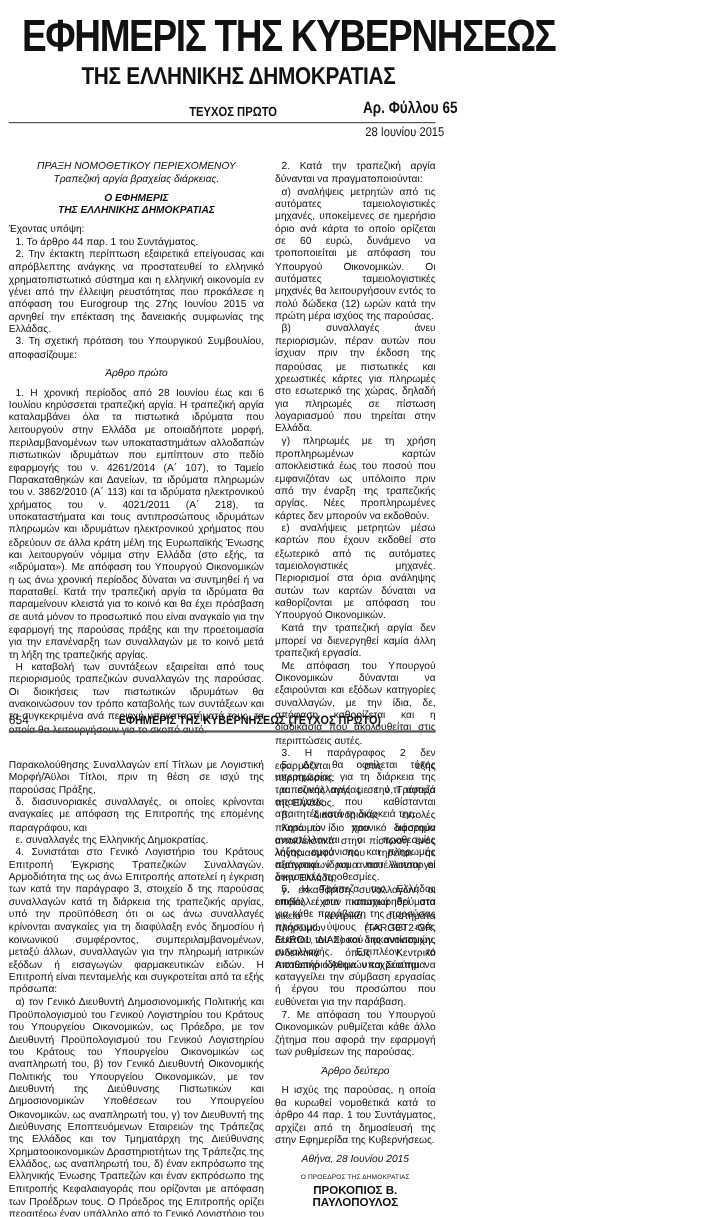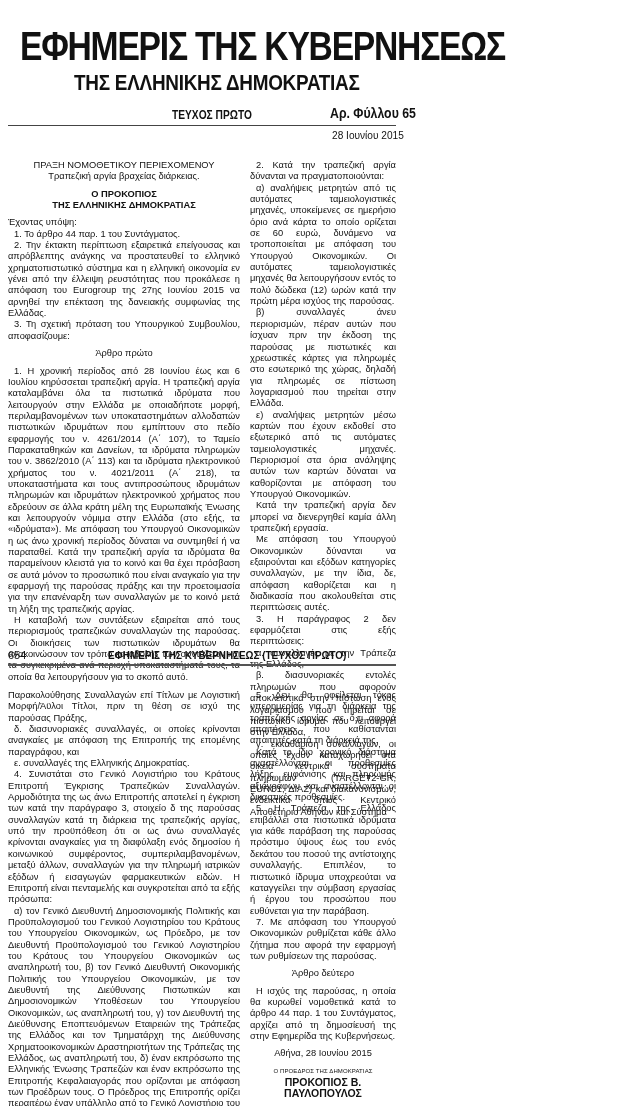--- a/index.html
+++ b/index.html
@@ -1,30 +1,30 @@
 <!DOCTYPE html>
 <html><head>
 <meta charset="utf-8">
 <style>
   html, body { margin:0; padding:0; background:#ffffff; }
   body { width:640px; height:1106px; position:relative; overflow:hidden; color:#111; font-family:"Liberation Sans", sans-serif; }
-  .page1 { position:absolute; left:0; top:18px; width:640px; height:640px; }
+  .page1 { position:absolute; left:0; top:4px; width:640px; height:640px; }
   .page2 { position:absolute; left:0; top:640px; width:640px; height:466px; }
   .mast { position:absolute; left:20px; top:4px; width:375px; text-align:center; font-weight:bold; font-size:41px; letter-spacing:-1.5px; transform:scaleX(0.82); transform-origin:left top; white-space:nowrap; line-height:48px; }
   .mast2 { position:absolute; left:74px; top:52px; font-weight:bold; font-size:22px; letter-spacing:-0.3px; transform:scaleX(0.86); transform-origin:left top; white-space:nowrap; }
   .issue { position:absolute; left:172px; top:90px; font-size:12px; font-weight:bold; transform:scaleX(0.85); transform-origin:left top; }
   .sheet { position:absolute; left:330px; top:86px; font-size:15px; font-weight:bold; transform:scaleX(0.82); transform-origin:left top; white-space:nowrap; }
   .rule1 { position:absolute; left:8px; top:107px; width:388px; height:1px; background:#444; }
   .date { position:absolute; left:332px; top:111px; font-size:11.5px; transform:scaleX(0.88); transform-origin:left top; white-space:nowrap; }
   .col { position:absolute; font-size:9.3px; line-height:11.35px; text-align:justify; }
   .col p { margin:0; text-indent:6px; }
   .col p.noind { text-indent:0; }
   .c1 { left:8px; top:142px; width:232px; }
   .c2 { left:250px; top:142px; width:146px; }
-  .center { text-align:center !important; text-indent:0 !important; }
+  .center { text-align:center !important; text-indent:0 !important;font-style:italic; }
   .bold { font-weight:bold; }
   .gap { height:6px; }
   .h2num { position:absolute; left:8px; top:9px; font-size:11px; }
   .h2title { position:absolute; left:108px; top:9px; font-size:11px; font-weight:bold; transform:scaleX(0.9); transform-origin:left top; white-space:nowrap; }
   .rule2 { position:absolute; left:8px; top:24px; width:388px; height:2px; background:#555; }
   .d1 { left:8px; top:50px; width:232px; }
   .d2 { left:250px; top:50px; width:146px; }
   .sig-small { font-size:6px; text-align:center; letter-spacing:0.1px; }
   .sig-name { font-size:10.5px; font-weight:bold; text-align:center; }
 </style>
@@ -36,38 +36,39 @@
   <div class="mast2">ΤΗΣ ΕΛΛΗΝΙΚΗΣ ΔΗΜΟΚΡΑΤΙΑΣ</div>
   <div class="issue">ΤΕΥΧΟΣ ΠΡΩΤΟ</div>
   <div class="sheet">Αρ. Φύλλου 65</div>
   <div class="rule1"></div>
   <div class="date">28 Ιουνίου 2015</div>
 
   <div class="col c1">
     <p class="center">ΠΡΑΞΗ ΝΟΜΟΘΕΤΙΚΟΥ ΠΕΡΙΕΧΟΜΕΝΟΥ</p>
     <p class="center">Τραπεζική αργία βραχείας διάρκειας.</p>
     <div class="gap"></div>
-    <p class="center bold">Ο ΠΡΟΚΟΠΙΟΣ</p>
+    <p class="center bold">Ο ΕΦΗΜΕΡΙΣ</p>
     <p class="center bold">ΤΗΣ ΕΛΛΗΝΙΚΗΣ ΔΗΜΟΚΡΑΤΙΑΣ</p>
     <div class="gap"></div>
     <p class="noind">Έχοντας υπόψη:</p>
     <p>1. Το άρθρο 44 παρ. 1 του Συντάγματος.</p>
     <p>2. Την έκτακτη περίπτωση εξαιρετικά επείγουσας και απρόβλεπτης ανάγκης να προστατευθεί το ελληνικό χρηματοπιστωτικό σύστημα και η ελληνική οικονομία εν γένει από την έλλειψη ρευστότητας που προκάλεσε η απόφαση του Eurogroup της 27ης Ιουνίου 2015 να αρνηθεί την επέκταση της δανειακής συμφωνίας της Ελλάδας.</p>
     <p>3. Τη σχετική πρόταση του Υπουργικού Συμβουλίου, αποφασίζουμε:</p>
     <div class="gap"></div>
     <p class="center">Άρθρο πρώτο</p>
     <div class="gap"></div>
     <p>1. Η χρονική περίοδος από 28 Ιουνίου έως και 6 Ιουλίου κηρύσσεται τραπεζική αργία. Η τραπεζική αργία καταλαμβάνει όλα τα πιστωτικά ιδρύματα που λειτουργούν στην Ελλάδα με οποιαδήποτε μορφή, περιλαμβανομένων των υποκαταστημάτων αλλοδαπών πιστωτικών ιδρυμάτων που εμπίπτουν στο πεδίο εφαρμογής του ν. 4261/2014 (Α΄ 107), το Ταμείο Παρακαταθηκών και Δανείων, τα ιδρύματα πληρωμών του ν. 3862/2010 (Α΄ 113) και τα ιδρύματα ηλεκτρονικού χρήματος του ν. 4021/2011 (Α΄ 218), τα υποκαταστήματα και τους αντιπροσώπους ιδρυμάτων πληρωμών και ιδρυμάτων ηλεκτρονικού χρήματος που εδρεύουν σε άλλα κράτη μέλη της Ευρωπαϊκής Ένωσης και λειτουργούν νόμιμα στην Ελλάδα (στο εξής, τα «ιδρύματα»). Με απόφαση του Υπουργού Οικονομικών η ως άνω χρονική περίοδος δύναται να συντμηθεί ή να παραταθεί. Κατά την τραπεζική αργία τα ιδρύματα θα παραμείνουν κλειστά για το κοινό και θα έχει πρόσβαση σε αυτά μόνον το προσωπικό που είναι αναγκαίο για την εφαρμογή της παρούσας πράξης και την προετοιμασία για την επανέναρξη των συναλλαγών με το κοινό μετά τη λήξη της τραπεζικής αργίας.</p>
     <p>Η καταβολή των συντάξεων εξαιρείται από τους περιορισμούς τραπεζικών συναλλαγών της παρούσας. Οι διοικήσεις των πιστωτικών ιδρυμάτων θα ανακοινώσουν τον τρόπο καταβολής των συντάξεων και τα συγκεκριμένα ανά περιοχή υποκαταστήματά τους, τα οποία θα λειτουργήσουν για το σκοπό αυτό.</p>
   </div>
 
   <div class="col c2">
     <p>2. Κατά την τραπεζική αργία δύνανται να πραγματοποιούνται:</p>
     <p>α) αναλήψεις μετρητών από τις αυτόματες ταμειολογιστικές μηχανές, υποκείμενες σε ημερήσιο όριο ανά κάρτα το οποίο ορίζεται σε 60 ευρώ, δυνάμενο να τροποποιείται με απόφαση του Υπουργού Οικονομικών. Οι αυτόματες ταμειολογιστικές μηχανές θα λειτουργήσουν εντός το πολύ δώδεκα (12) ωρών κατά την πρώτη μέρα ισχύος της παρούσας.</p>
     <p>β) συναλλαγές άνευ περιορισμών, πέραν αυτών που ίσχυαν πριν την έκδοση της παρούσας με πιστωτικές και χρεωστικές κάρτες για πληρωμές στο εσωτερικό της χώρας, δηλαδή για πληρωμές σε πίστωση λογαριασμού που τηρείται στην Ελλάδα.</p>
+    <p>γ) πληρωμές με τη χρήση προπληρωμένων καρτών αποκλειστικά έως του ποσού που εμφανιζόταν ως υπόλοιπο πριν από την έναρξη της τραπεζικής αργίας. Νέες προπληρωμένες κάρτες δεν μπορούν να εκδοθούν.</p>
     <p>ε) αναλήψεις μετρητών μέσω καρτών που έχουν εκδοθεί στο εξωτερικό από τις αυτόματες ταμειολογιστικές μηχανές. Περιορισμοί στα όρια ανάληψης αυτών των καρτών δύναται να καθορίζονται με απόφαση του Υπουργού Οικονομικών.</p>
     <p>Κατά την τραπεζική αργία δεν μπορεί να διενεργηθεί καμία άλλη τραπεζική εργασία.</p>
     <p>Με απόφαση του Υπουργού Οικονομικών δύνανται να εξαιρούνται και εξόδων κατηγορίες συναλλαγών, με την ίδια, δε, απόφαση καθορίζεται και η διαδικασία που ακολουθείται στις περιπτώσεις αυτές.</p>
     <p>3. Η παράγραφος 2 δεν εφαρμόζεται στις εξής περιπτώσεις:</p>
     <p>α. συναλλαγές με την Τράπεζα της Ελλάδος,</p>
     <p>β. διασυνοριακές εντολές πληρωμών που αφορούν αποκλειστικά στην πίστωση ενός λογαριασμού που τηρείται σε πιστωτικό ίδρυμα που λειτουργεί στην Ελλάδα,</p>
     <p>γ. εκκαθάριση συναλλαγών, οι οποίες έχουν καταχωρηθεί στα οικεία κεντρικά συστήματα πληρωμών (TARGET2-GR, EURO1, ΔΙΑΣ) και διακανονισμών, ενδεικτικά όπως Κεντρικό Αποθετήριο Αθηνών και Σύστημα</p>
   </div>
 </div>
 

